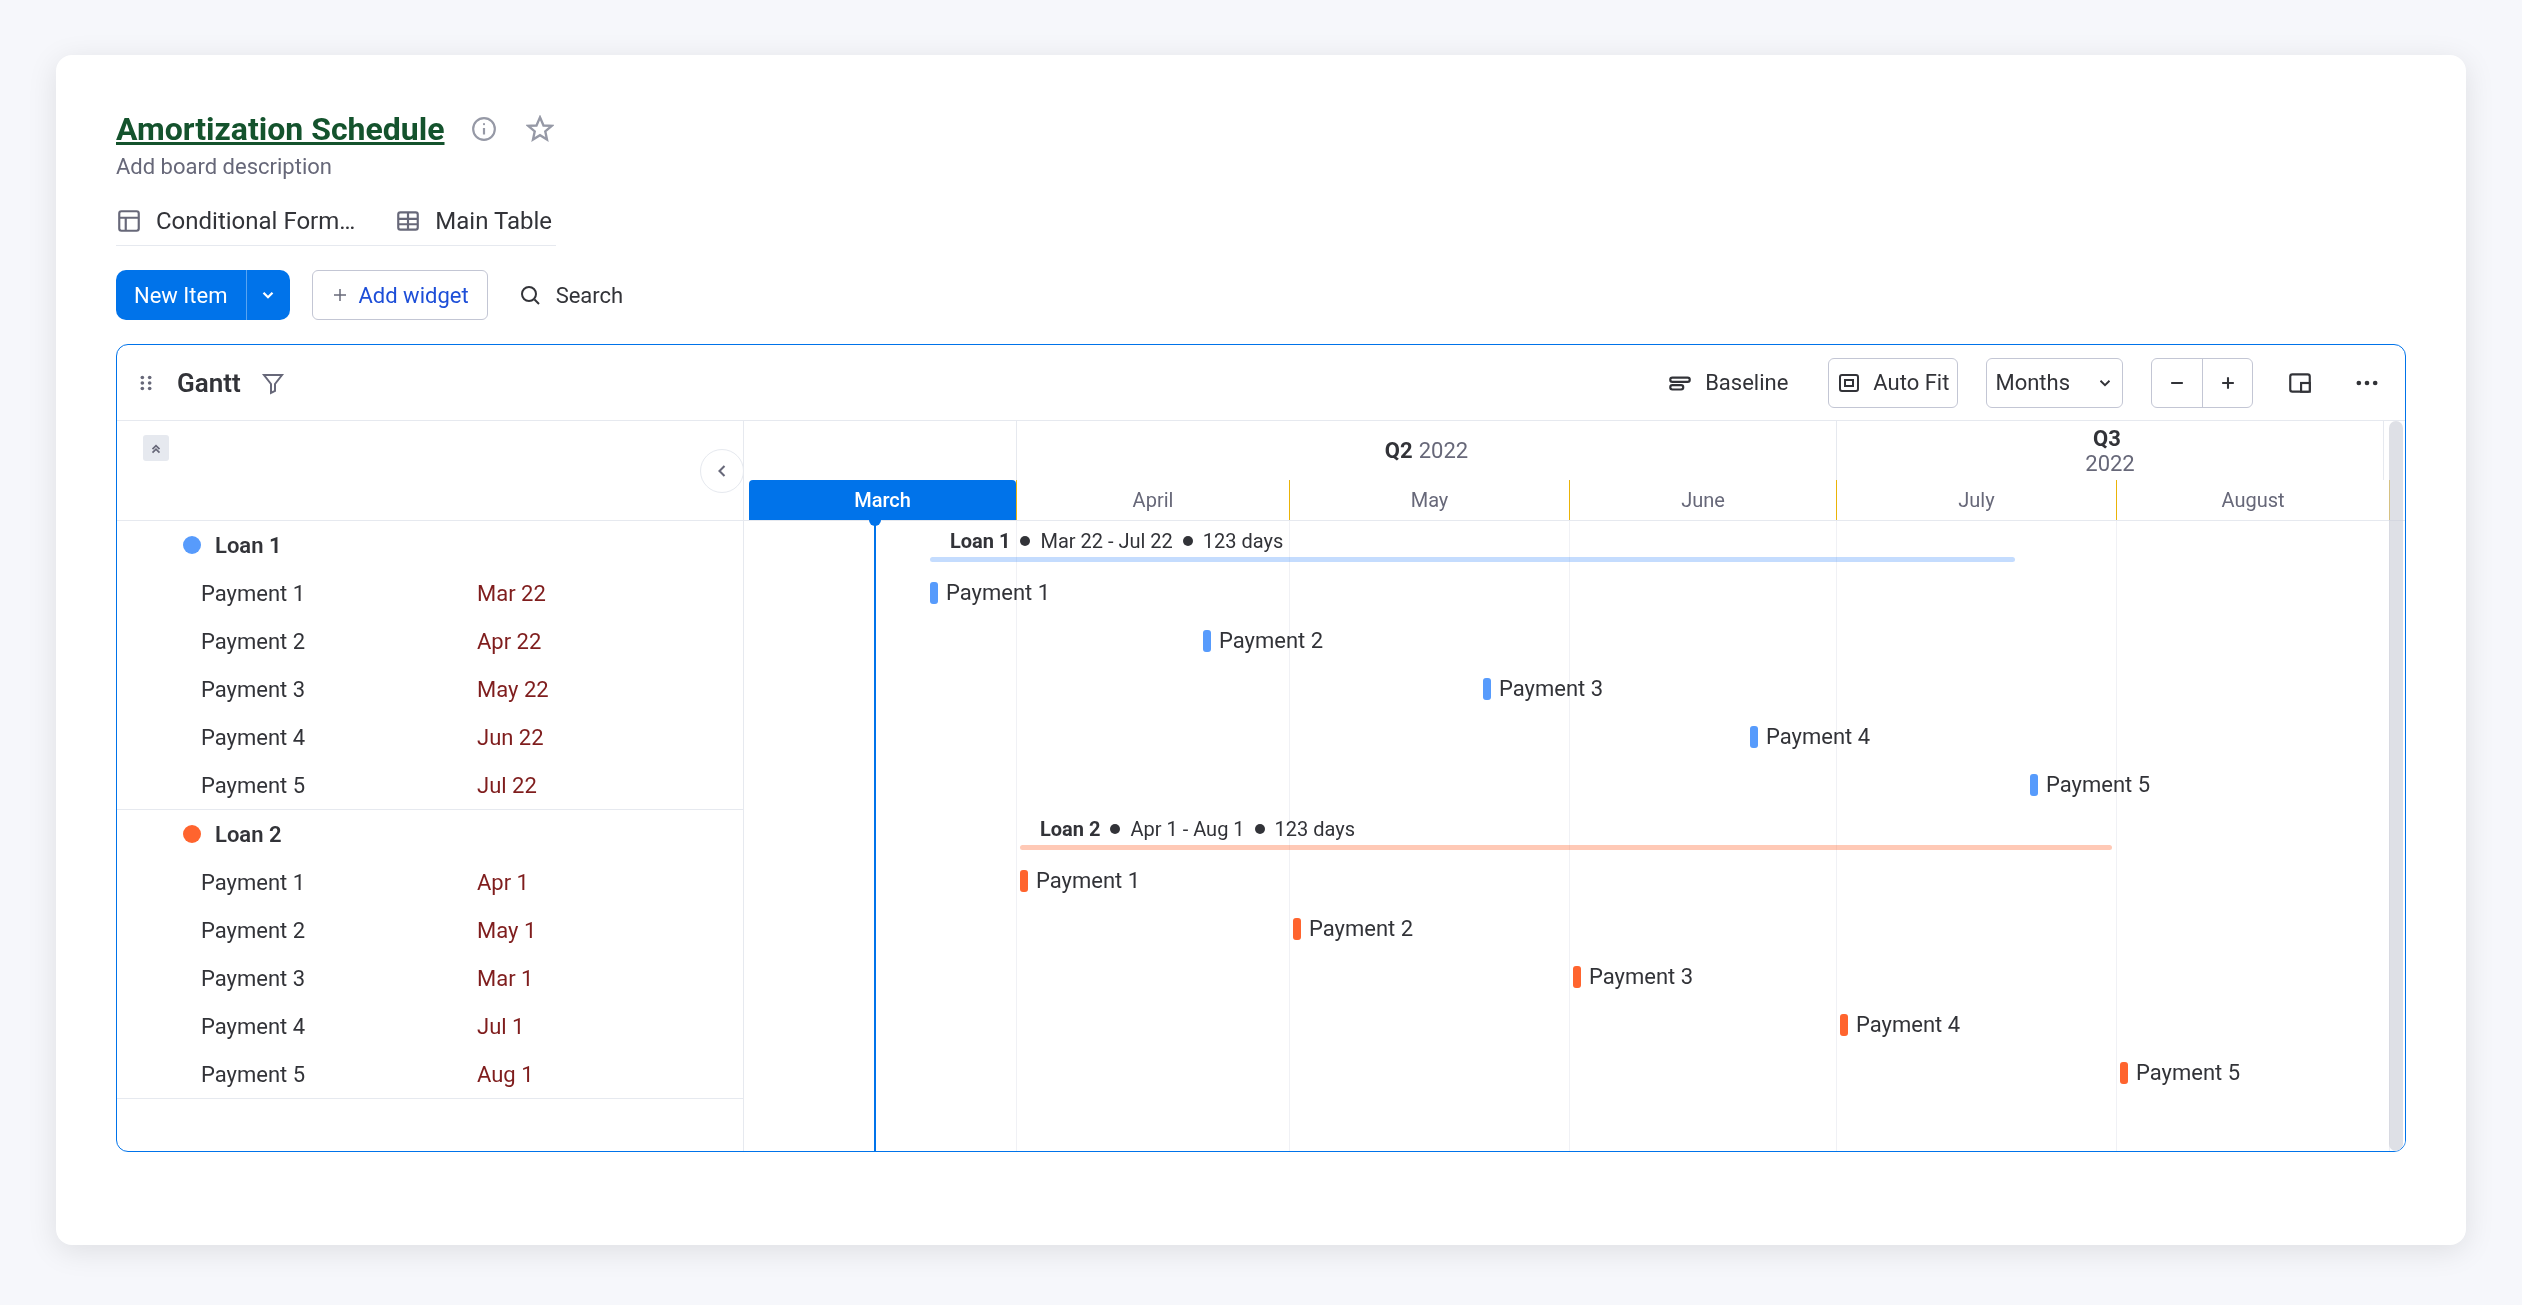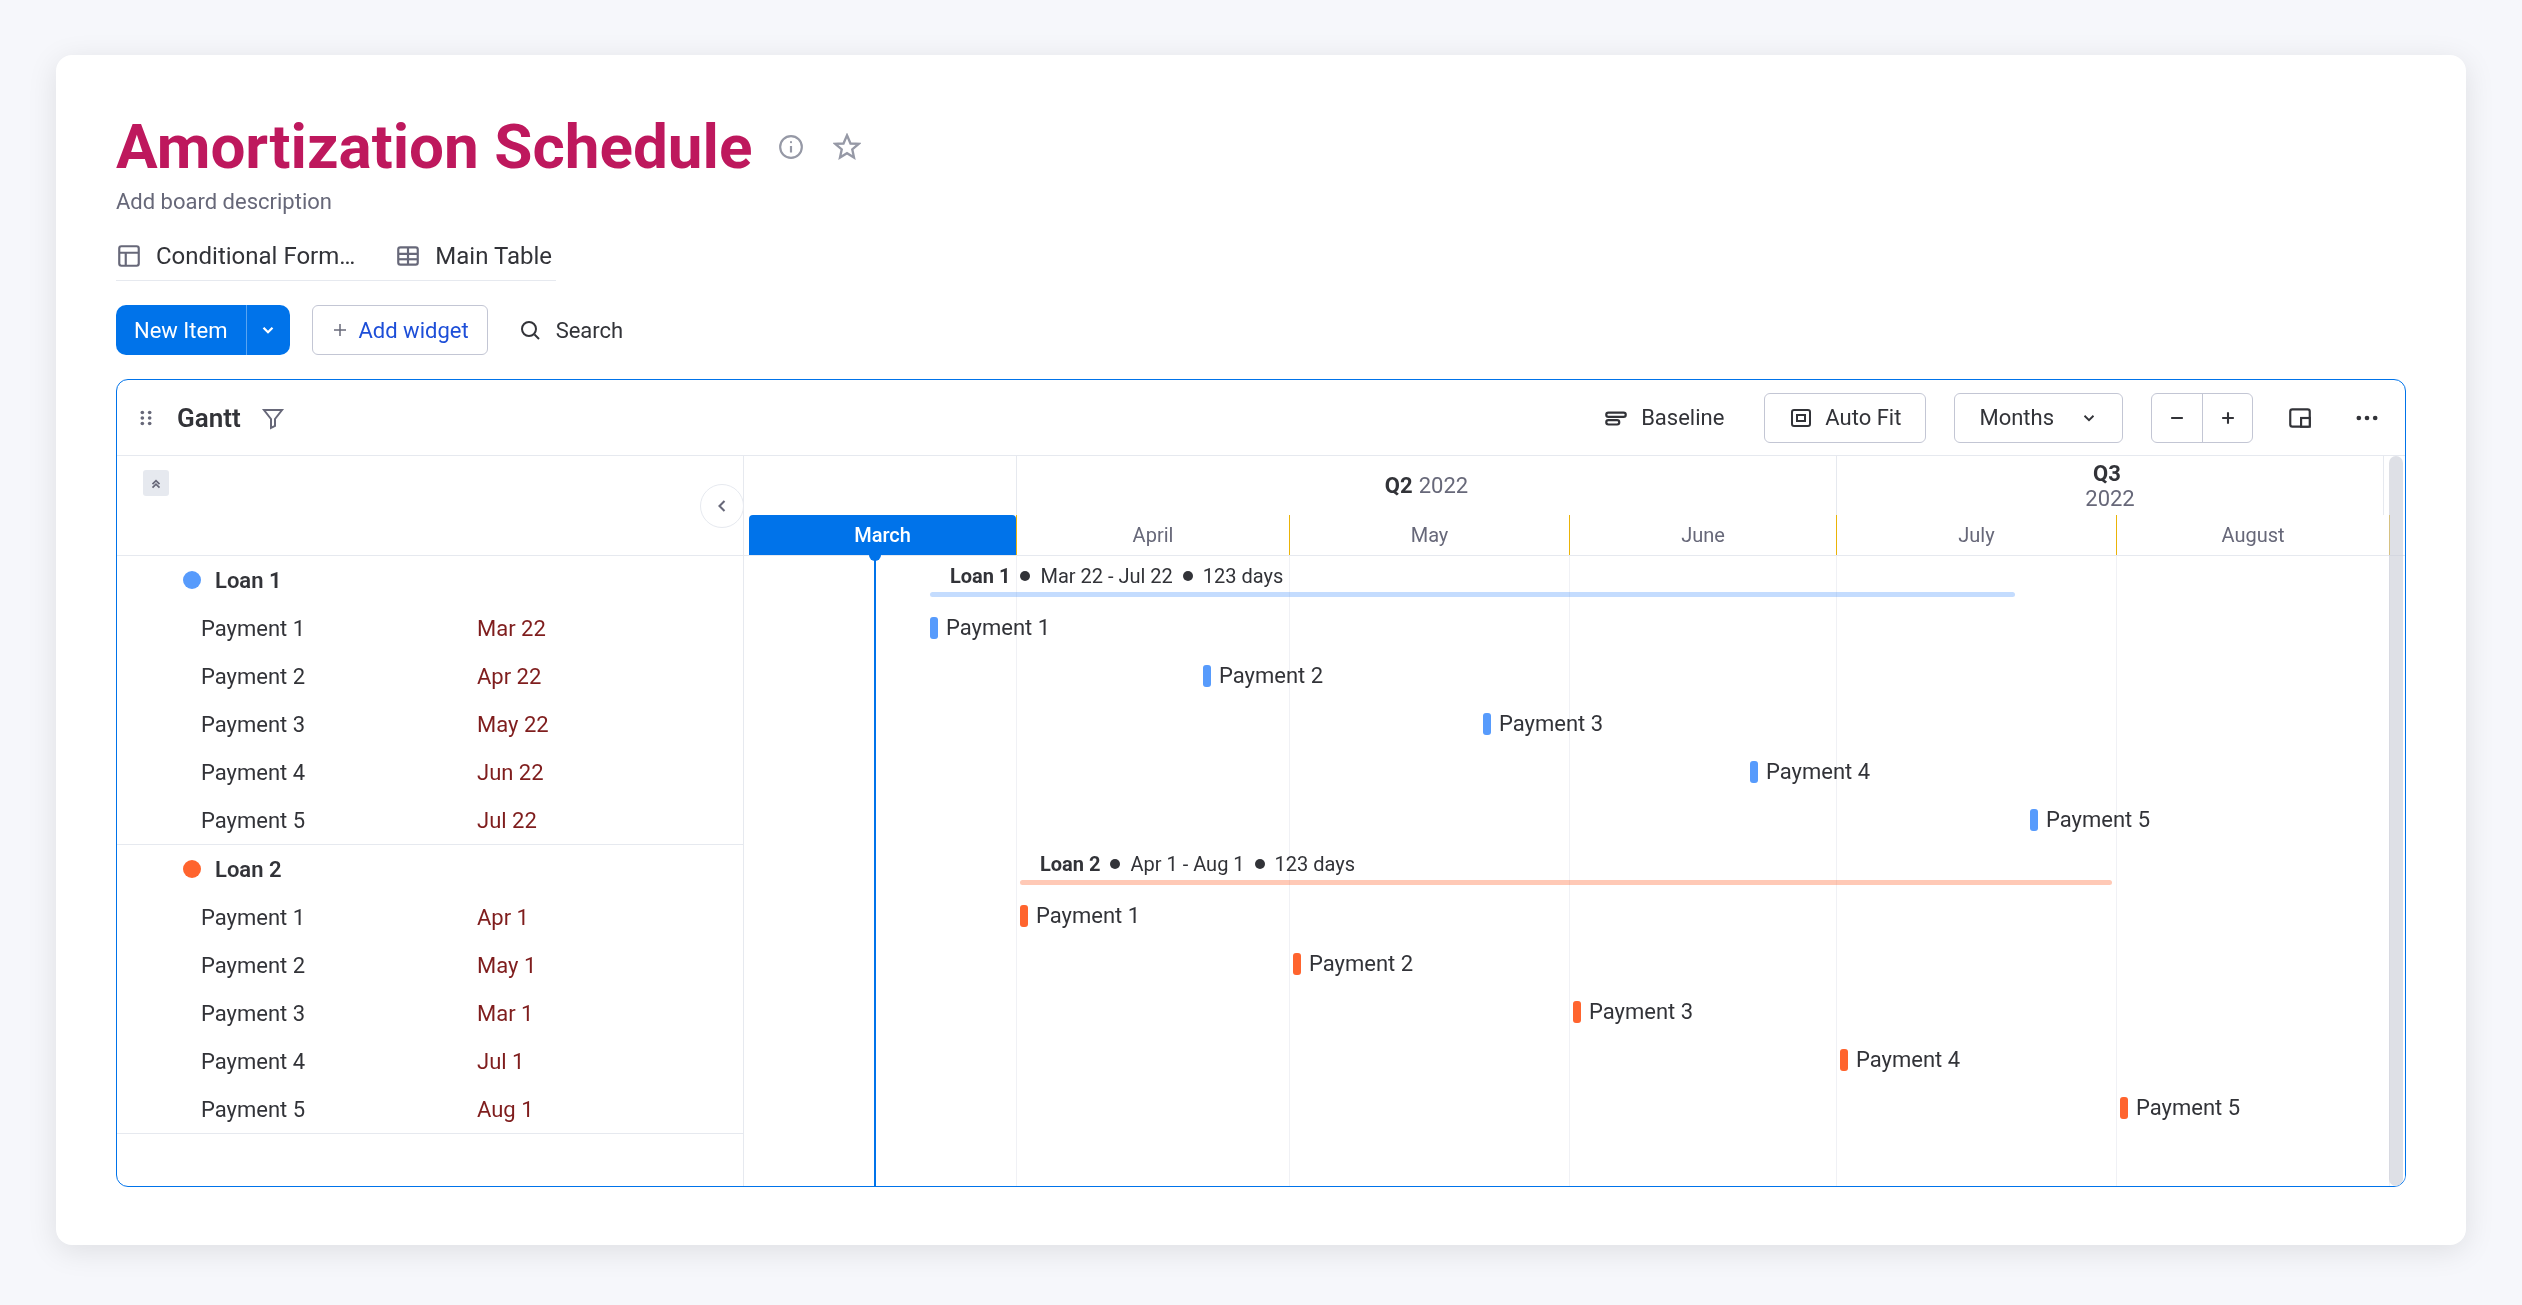--- a/index.html
+++ b/index.html
@@ -1,42 +1,42 @@
 <!DOCTYPE html>
 <html><head>
 <meta charset="utf-8">
 <style>
   * { box-sizing: border-box; }
   html, body { margin:0; padding:0; font-family: -apple-system, BlinkMacSystemFont, "Segoe UI", Roboto, Helvetica, Arial, sans-serif; color:#323338; background:#f6f7fb; }
   .canvas { width:2522px; height:1305px; display:flex; align-items:flex-start; justify-content:center; padding-top:55px; }
   .window { width:2410px; height:1190px; background:#fff; border-radius:16px; box-shadow:0 6px 30px rgba(0,0,0,0.10); padding:55px 60px 0 60px; overflow:hidden; position:relative; }
   
   .title-row { display:flex; align-items:center; gap:22px; }
-  .title { font-size:62px; font-weight:700; color:#be185d; }
+  .title { font-size:32px; font-weight:700; color:#14532d;text-decoration:underline; }
   .icon-btn { display:inline-flex; align-items:center; justify-content:center; width:34px; height:34px; border-radius:4px; color:#676879; }
   .desc { color:#676879; font-size:22px; margin-top:6px; }
   
   .view-tabs { display:flex; gap:40px; padding:22px 0 10px 0; border-bottom:1px solid #e6e9ef; width:440px; margin-top:6px;}
   .vtab { display:flex; align-items:center; gap:14px; font-size:24px; color:#323338; cursor:pointer; }
   .vtab .ic { color:#676879; }
   
   .toolbar { display:flex; align-items:center; gap:22px; padding:24px 0 24px 0; }
   .btn-primary { background:#0073ea; color:#fff; border-radius:10px; display:flex; align-items:center; padding:0; overflow:hidden; height:50px; font-size:22px; }
   .btn-primary .lbl { padding:0 18px; }
   .btn-primary .chev { border-left:1px solid rgba(255,255,255,0.35); width:44px; display:flex; align-items:center; justify-content:center; height:100%; }
   .btn-outline { border:1px solid #c3c6d4; border-radius:6px; height:50px; display:flex; align-items:center; gap:10px; padding:0 18px; font-size:22px; color:#1d4ed8; background:#fff; cursor:pointer; }
   .toolbar .search { display:flex; align-items:center; gap:14px; font-size:22px; color:#323338; cursor:pointer; padding-left:8px;}
   
   .gantt-card { border:1px solid #0073ea; border-radius:12px; overflow:hidden; background:#fff; }
   .gantt-head { display:flex; align-items:center; justify-content:space-between; padding:14px 18px; height:76px; border-bottom:1px solid #e6e9ef;text-align:right; }
   .gantt-head-left { display:flex; align-items:center; gap:20px; }
   .drag-icon { color:#676879; }
   .gantt-title { font-size:26px; font-weight:600; }
   .gantt-head-right { display:flex; align-items:center; gap:28px; }
-  .btn-light { border:1px solid #c3c6d4; border-radius:6px; height:50px; min-width:50px; display:flex; align-items:center; justify-content:center; gap:12px; padding:0 24px; font-size:22px; background:#fff; cursor:pointer; }
+  .btn-light { border:1px solid #c3c6d4; border-radius:6px; height:50px; min-width:50px; display:flex; align-items:center; justify-content:center; gap:12px; padding:0 8px; font-size:22px; background:#fff; cursor:pointer; }
   .btn-flat { display:flex; align-items:center; gap:12px; font-size:22px; padding:0 12px; height:50px; cursor:pointer; }
   .seg { border:1px solid #c3c6d4; border-radius:6px; height:50px; display:flex; align-items:stretch; overflow:hidden; }
   .seg > div { display:flex; align-items:center; justify-content:center; width:50px; font-size:24px; color:#323338; cursor:pointer;}
   .seg > div + div { border-left:1px solid #c3c6d4; }
   
   .gantt-body { display:flex; height:730px; position:relative; }
   .left-panel { width:627px; flex:none; border-right:1px solid #e6e9ef; }
   .left-header { height:100px; border-bottom:1px solid #e6e9ef; position:relative; padding:14px 0 0 26px; }
   .collapse-btn { width:26px; height:26px; border-radius:3px; background:#e6e9ef; color:#676879; display:inline-flex; align-items:center; justify-content:center; font-size:16px;}
   .scroll-left-btn { position:absolute; right:-1px; top:50%; transform:translateY(-50%); width:44px; height:44px; border:1px solid #e6e9ef; border-radius:50%; background:#fff; display:flex; align-items:center; justify-content:center; color:#676879; z-index:5;}

